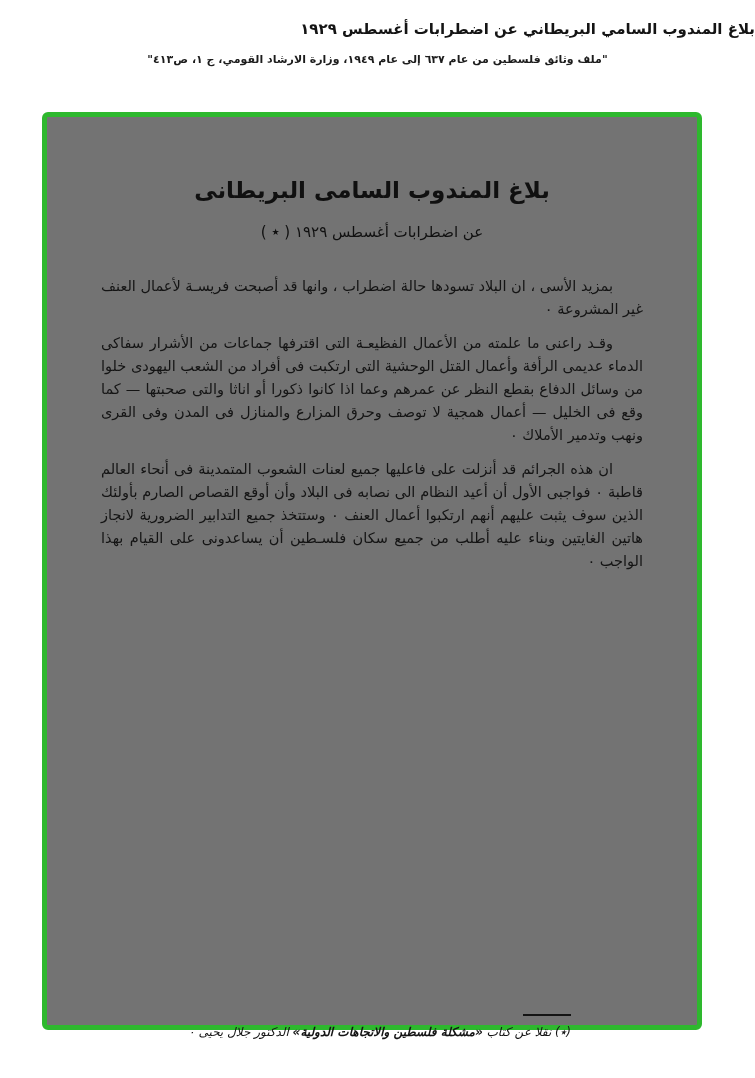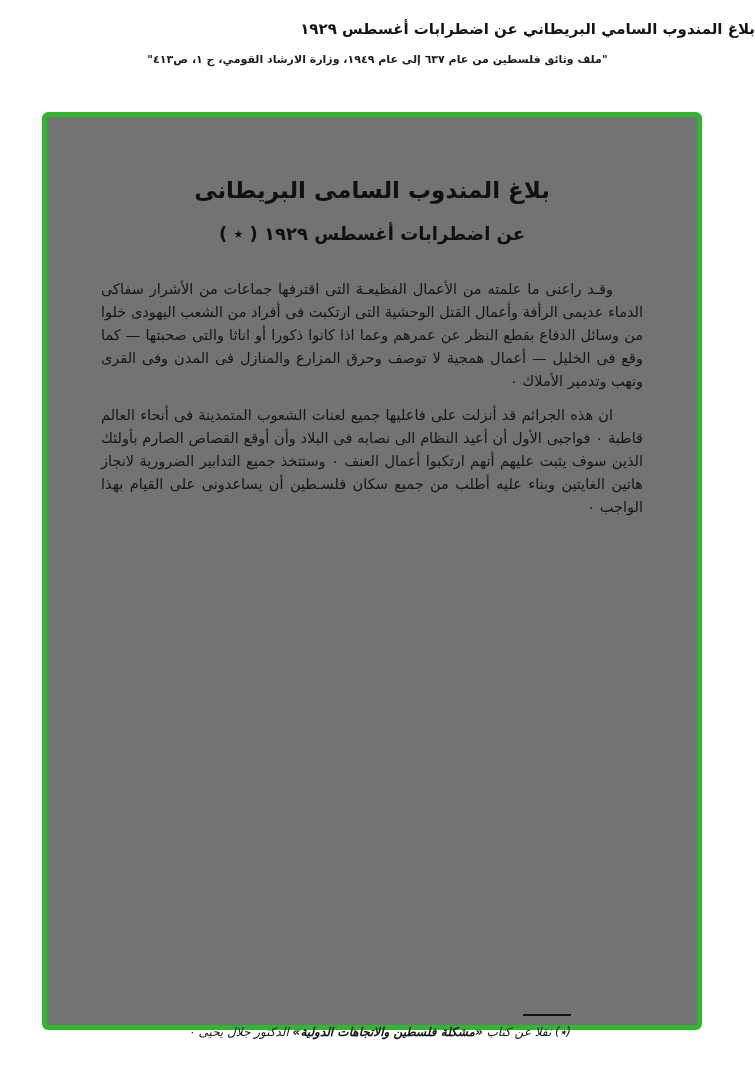--- a/index.html
+++ b/index.html
@@ -55,22 +55,22 @@
 
   .doc-title {
     text-align: center;
     font-size: 23px;
     font-weight: bold;
     margin-top: 60px;
     color: #101010;
   }
   .doc-subtitle {
     text-align: center;
-    font-size: 18px;
-    font-weight: bold;
+    font-size: 15px;
+    font-weight: normal;
     margin-top: 20px;
     color: #101010;
   }
 
   .doc-body {
     margin: 34px 54px 0 54px;
     font-size: 14.5px;
     line-height: 23px;
     text-align: justify;
     color: #141414;
@@ -113,20 +113,21 @@
 </header>
 
 <section class="doc-frame" style="border-color: rgb(46, 184, 46);">
   <div class="doc-inner">
 
     <h1 class="doc-title">بلاغ المندوب السامى البريطانى</h1>
 
     <h2 class="doc-subtitle">عن اضطرابات أغسطس ١٩٢٩ ( ٭ )</h2>
 
     <div class="doc-body">
+      <p>بمزيد الأسى ، ان البلاد تسودها حالة اضطراب ، وانها قد أصبحت فريسـة لأعمال العنف غير المشروعة ٠</p>
       <p>وقـد راعنى ما علمته من الأعمال الفظيعـة التى اقترفها جماعات من الأشرار سفاكى الدماء عديمى الرأفة وأعمال القتل الوحشية التى ارتكبت فى أفراد من الشعب اليهودى خلوا من وسائل الدفاع بقطع النظر عن عمرهم وعما اذا كانوا ذكورا أو اناثا والتى صحبتها — كما وقع فى الخليل — أعمال همجية لا توصف وحرق المزارع والمنازل فى المدن وفى القرى ونهب وتدمير الأملاك ٠</p>
       <p>ان هذه الجرائم قد أنزلت على فاعليها جميع لعنات الشعوب المتمدينة فى أنحاء العالم قاطبة ٠ فواجبى الأول أن أعيد النظام الى نصابه فى البلاد وأن أوقع القصاص الصارم بأولئك الذين سوف يثبت عليهم أنهم ارتكبوا أعمال العنف ٠ وستتخذ جميع التدابير الضرورية لانجاز هاتين الغايتين وبناء عليه أطلب من جميع سكان فلسـطين أن يساعدونى على القيام بهذا الواجب ٠</p>
     </div>
 
     <div class="footnote">
       <div class="footnote-rule"></div>
       <div class="footnote-text">
         <span>(٭) نقلا عن كتاب </span><span class="bold">«مشكلة فلسطين والاتجاهات الدولية»</span><span> الدكتور جلال يحيى ٠</span>
       </div>
     </div>

